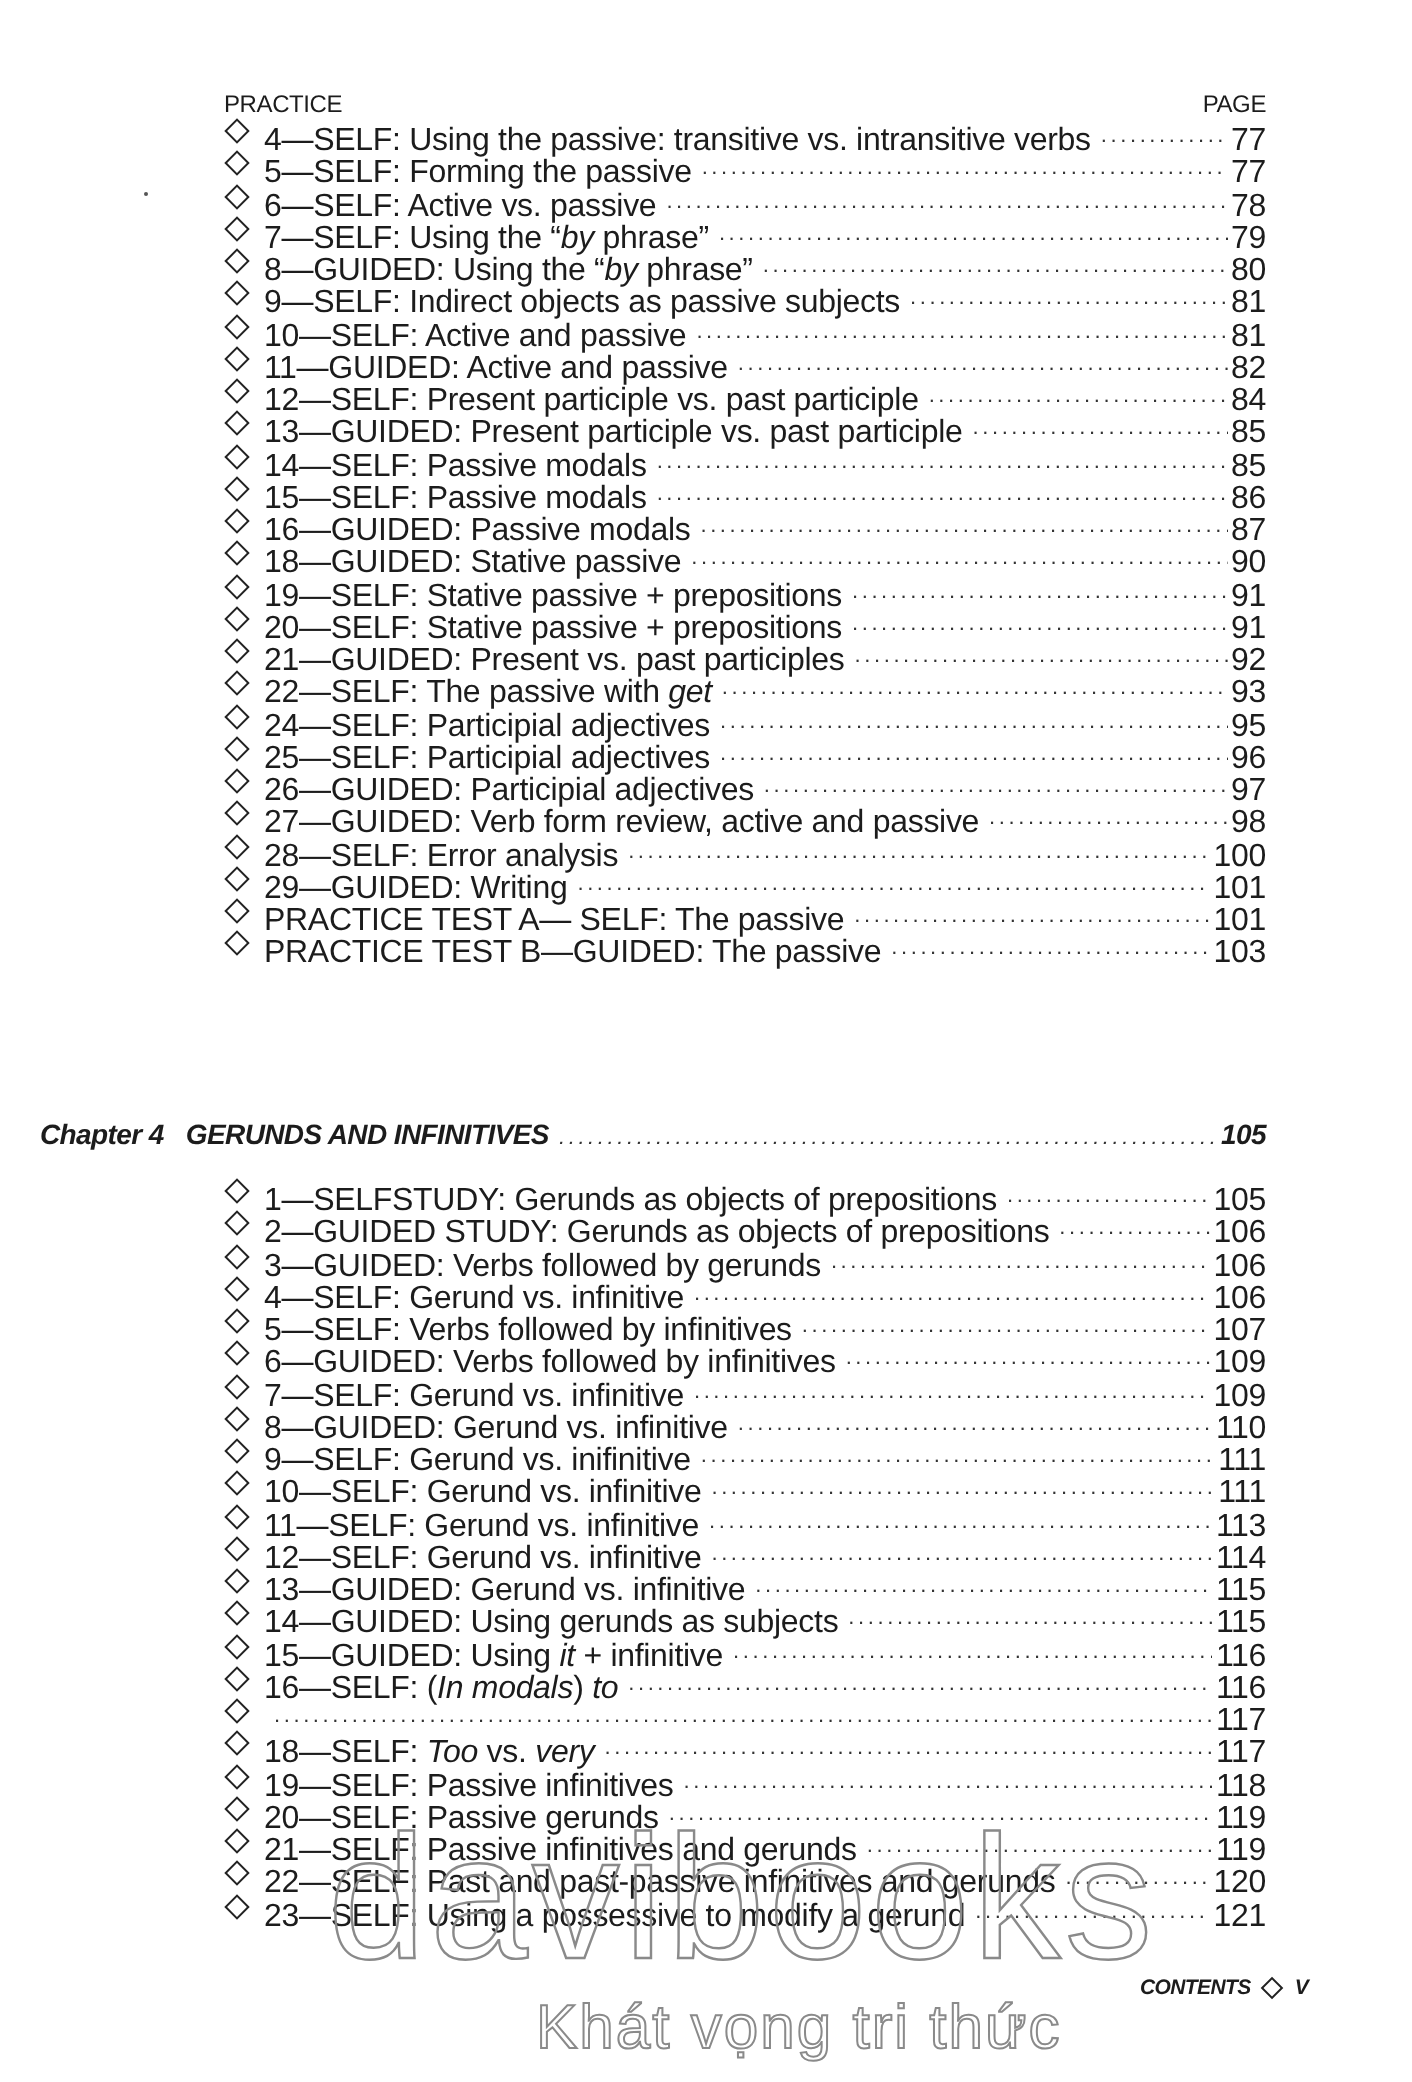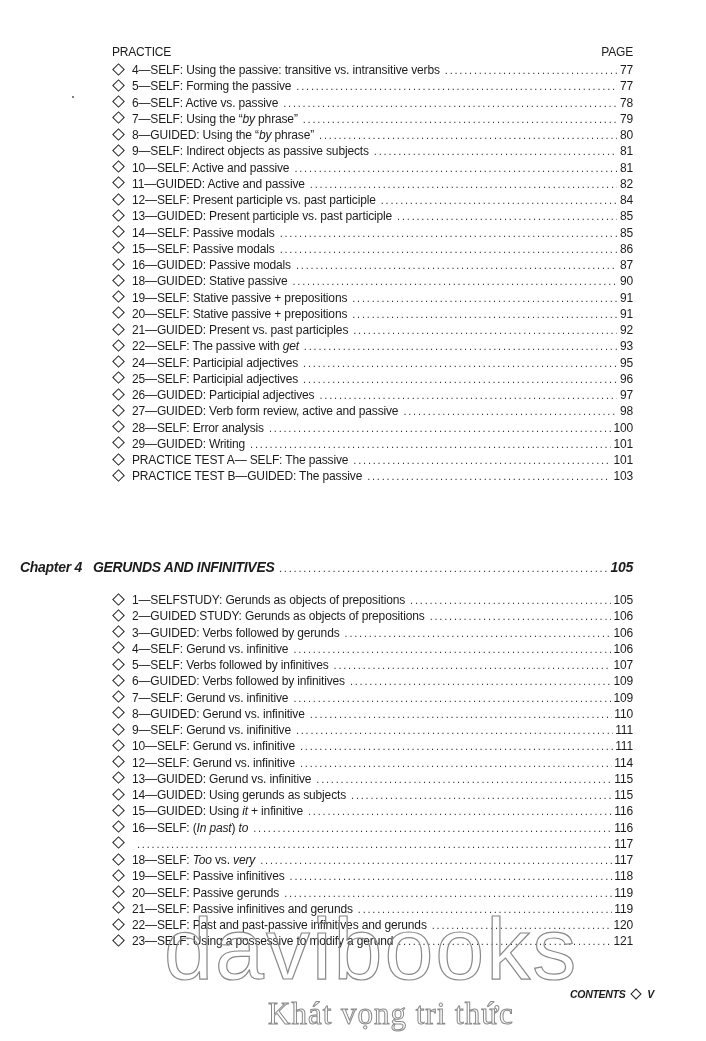--- a/index.html
+++ b/index.html
@@ -18,22 +18,22 @@
       height: 16px; font-size: 12px; font-weight: 500; letter-spacing: -0.2px;
     }
     .hdr .l { position: absolute; left: 0; top: 0; }
     .hdr .r { position: absolute; right: 0; top: 0; }
 
     .list { position: absolute; left: 112px; width: 521px; }
     .list.one { top: 62px; }
     .list.two { top: 592px; }
 
     .row {
-      display: flex; align-items: center;
-      height: 16.25px; font-size: 12px; letter-spacing: -0.15px;
+      display: flex; align-items: flex-start;
+      height: 16.25px; font-size: 16px; letter-spacing: -0.15px;
       white-space: nowrap;
     }
     .diamond {
       display: inline-block; width: 7px; height: 7px;
       border: 1.3px solid #222; transform: rotate(45deg);
       margin: 0 9px 0 2px; position: relative; top: -1px; flex: none;
     }
     .label { flex: none; }
     .label i { font-style: italic; }
     .dots {
@@ -64,21 +64,21 @@
     .footer .roman { font-weight: 700; font-style: italic; }
 
     .wm1 {
       position: absolute; left: 164px; top: 905px;
       font-family: Liberation Sans, sans-serif; font-size: 88px; letter-spacing: 2px;
       color: transparent; -webkit-text-stroke: 1.2px #8a8a8a; line-height: 1;
       pointer-events: none;
     }
     .wm2 {
       position: absolute; left: 268px; top: 998px;
-      font-family: Liberation Serif, serif; font-size: 31px; letter-spacing: 1px;
+      font-family: Liberation Sans, sans-serif; font-size: 31px; letter-spacing: 1px;
       color: transparent; -webkit-text-stroke: 1px #8a8a8a; line-height: 1;
       pointer-events: none;
     }
     .speck { position: absolute; width: 2px; height: 2px; background: #555; border-radius: 50%; }
   </style>
 </head>
 <body>
 
 <div class="page">
 
@@ -309,20 +309,26 @@
         <span class="pg">111</span>
       </div>
       <div class="row">
         <span class="diamond"></span>
         <span class="label">10—SELF: Gerund vs. infinitive</span>
         <span class="dots"></span>
         <span class="pg">111</span>
       </div>
       <div class="row">
         <span class="diamond"></span>
+        <span class="label">11—SELF: Gerund vs. infinitive</span>
+        <span class="dots"></span>
+        <span class="pg">113</span>
+      </div>
+      <div class="row">
+        <span class="diamond"></span>
         <span class="label">12—SELF: Gerund vs. infinitive</span>
         <span class="dots"></span>
         <span class="pg">114</span>
       </div>
       <div class="row">
         <span class="diamond"></span>
         <span class="label">13—GUIDED: Gerund vs. infinitive</span>
         <span class="dots"></span>
         <span class="pg">115</span>
       </div>
@@ -333,21 +339,21 @@
         <span class="pg">115</span>
       </div>
       <div class="row">
         <span class="diamond"></span>
         <span class="label">15—GUIDED: Using <i>it</i> + infinitive</span>
         <span class="dots"></span>
         <span class="pg">116</span>
       </div>
       <div class="row">
         <span class="diamond"></span>
-        <span class="label">16—SELF: (<i>In past</i>) <i>to</i></span>
+        <span class="label">16—SELF: (<i>In modals</i>) <i>to</i></span>
         <span class="dots"></span>
         <span class="pg">116</span>
       </div>
       <div class="row">
         <span class="diamond"></span>
         <span class="dots"></span>
         <span class="pg">117</span>
       </div>
       <div class="row">
         <span class="diamond"></span>

